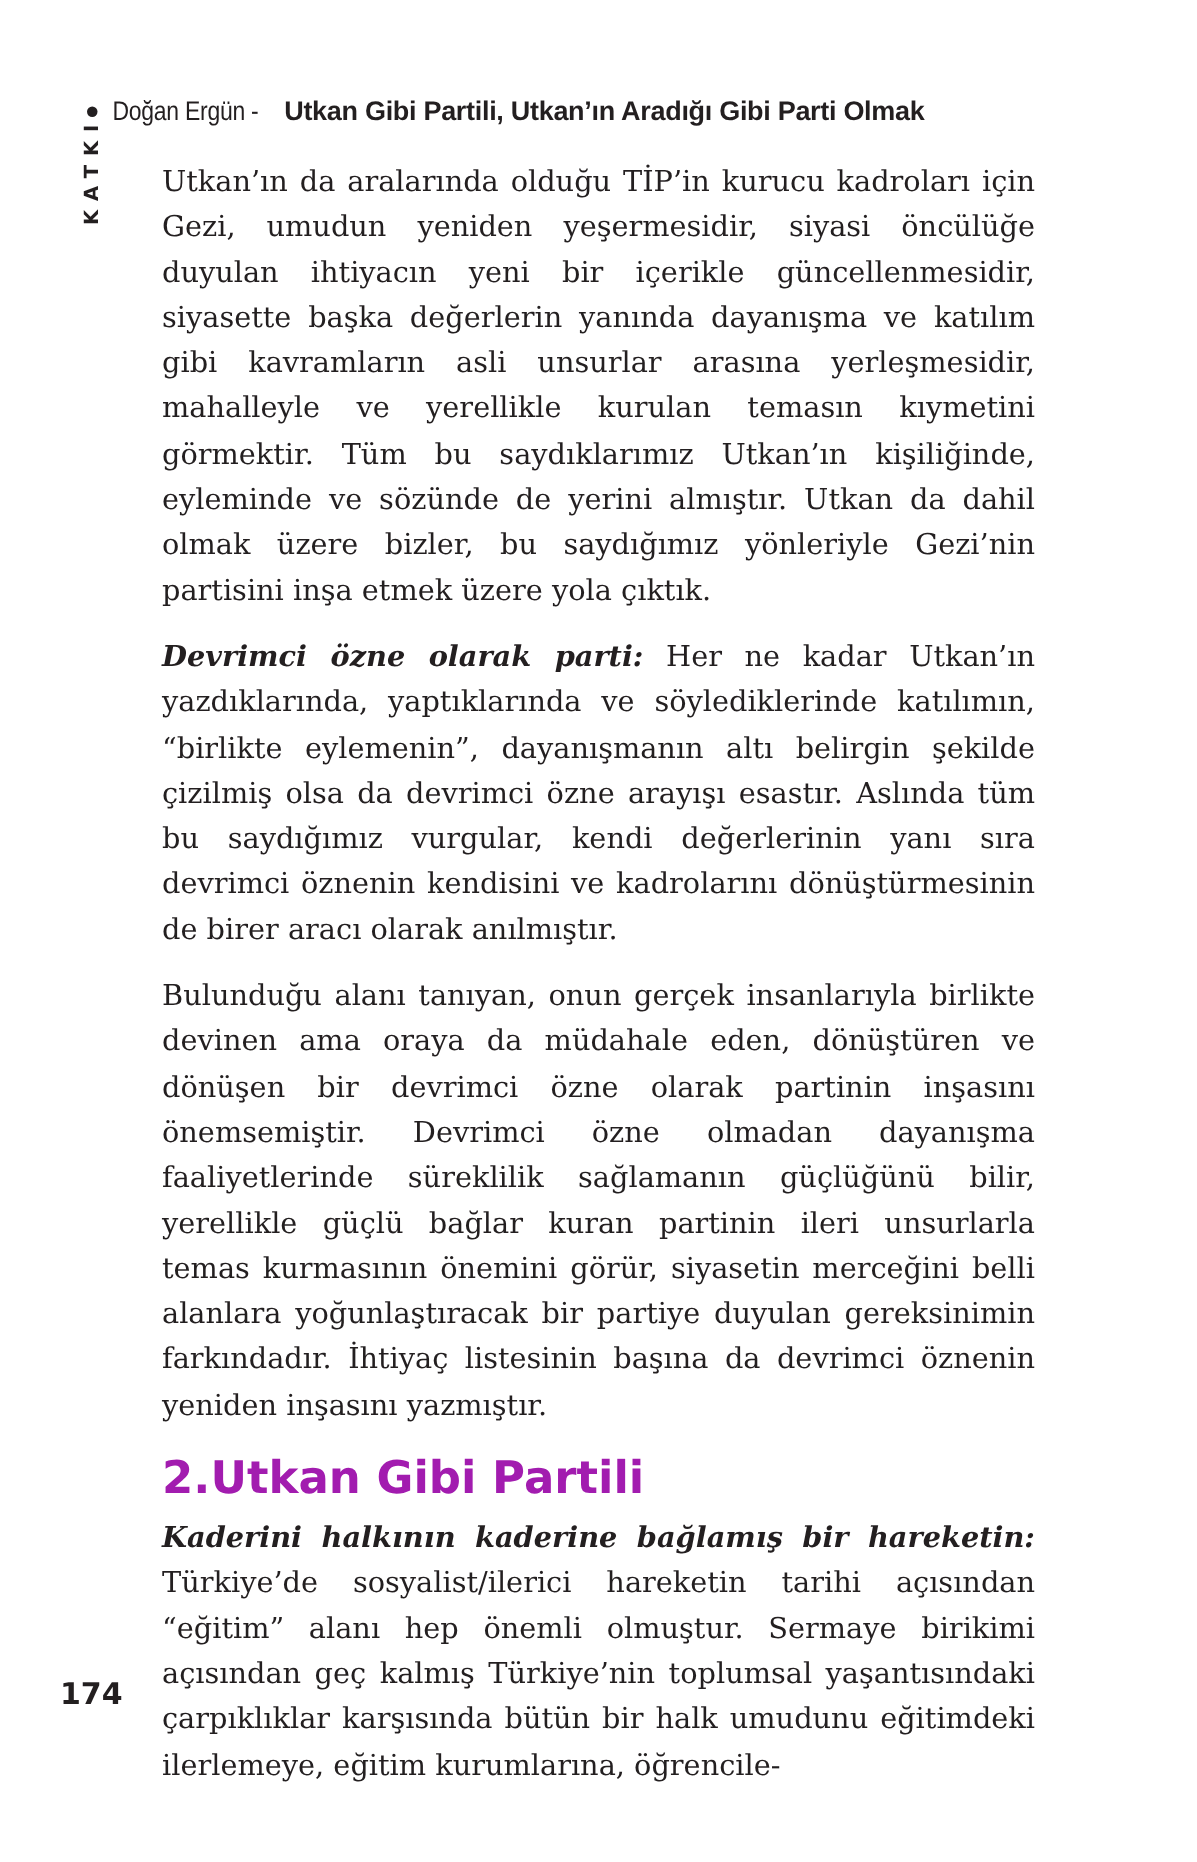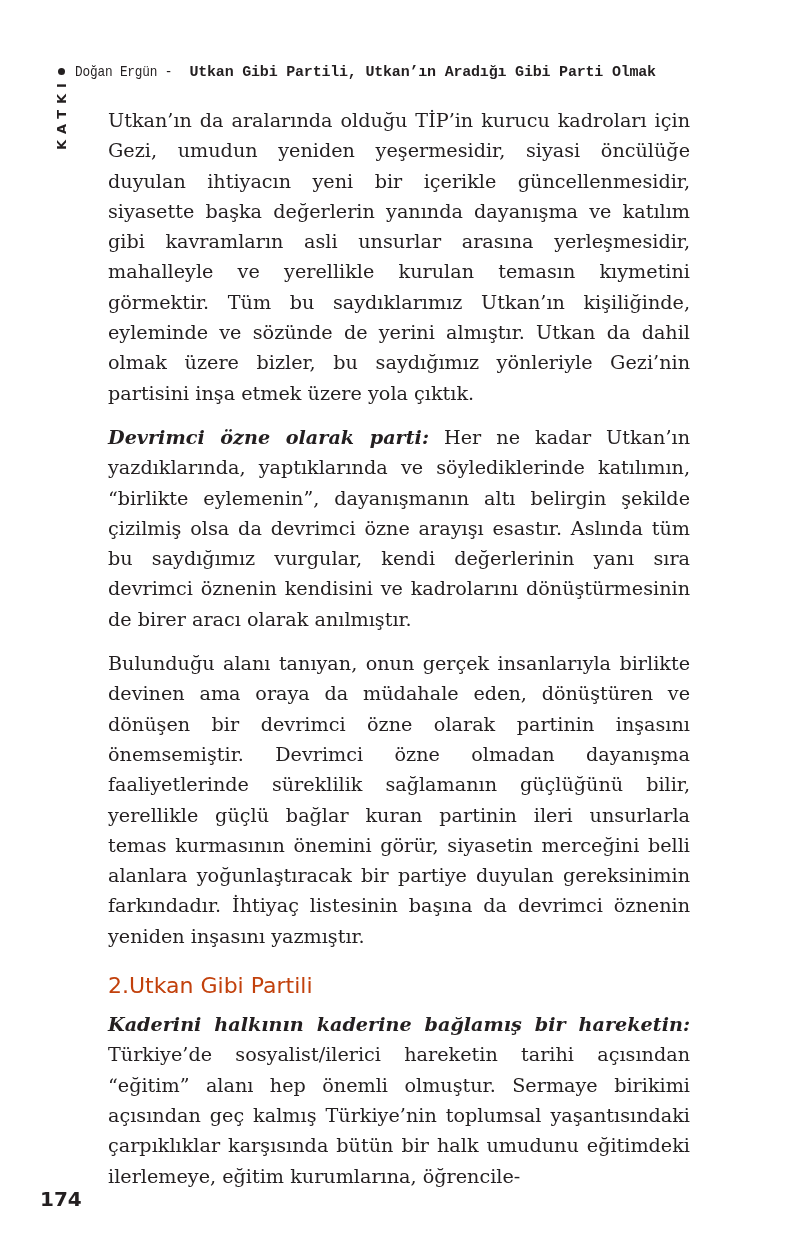--- a/index.html
+++ b/index.html
@@ -1,26 +1,26 @@
 <!DOCTYPE html>
 <html><head>
 <meta charset="utf-8">
 <style>
   html, body { margin: 0; padding: 0; background: #ffffff; }
   body { width: 798px; height: 1241px; position: relative; overflow: hidden; color: #231f20; }
-  .header { position: absolute; left: 58px; top: 64px; font-family: Liberation Mono, monospace; font-size: 15px; color: #231f20; white-space: nowrap; letter-spacing: -0.2px; }
+  .header { position: absolute; left: 58px; top: 64px; font-family: Liberation Sans, sans-serif; font-size: 18px; color: #231f20; white-space: nowrap; letter-spacing: -0.2px; }
   .header .bullet { display: inline-block; width: 7px; height: 7px; border-radius: 50%; background: #231f20; margin-right: 10px; vertical-align: middle; position: relative; top: -1px; }
   .header .author { font-weight: normal; transform: scaleX(0.85); display: inline-block; transform-origin: left; }
   .header .title { font-weight: bold; }
   .side-label { position: absolute; left: 54px; top: 150px; transform: rotate(-90deg); transform-origin: left top; font-family: "DejaVu Sans", sans-serif; font-weight: bold; font-size: 13px; letter-spacing: 6px; color: #231f20; }
   .body { position: absolute; left: 108px; top: 106px; width: 582px; font-family: "DejaVu Serif", serif; font-size: 19.2px; line-height: 30.3px; color: #231f20; }
   .body p { margin: 0 0 14px 0; text-align: justify; hyphens: manual; }
   .body .lead { font-weight: bold; font-style: italic; margin-top: 43px; }
-  .section-heading { font-family: "DejaVu Sans", sans-serif; font-size: 22px; font-weight: normal; margin: 18px 0 8px 0; color: #c2410c; line-height: 32px; }
-  .page-number { position: absolute; left: 40px; top: 1187px; font-family: "DejaVu Sans", sans-serif; font-weight: bold; font-size: 20px; color: #231f20; }
+  .section-heading { font-family: "DejaVu Sans", sans-serif; font-size: 30px; font-weight: bold; margin: 18px 0 8px 0; color: #a21caf; line-height: 32px; }
+  .page-number { position: absolute; left: 40px; top: 1117px; font-family: "DejaVu Sans", sans-serif; font-weight: bold; font-size: 20px; color: #231f20; }
 </style>
 </head>
 <body>
 
 <div class="header">
   <span class="bullet"></span><span class="author">Doğan Ergün - </span><span class="title">Utkan Gibi Partili, Utkan’ın Aradığı Gibi Parti Olmak</span>
 </div>
 
 <div class="side-label">KATKI</div>
 

